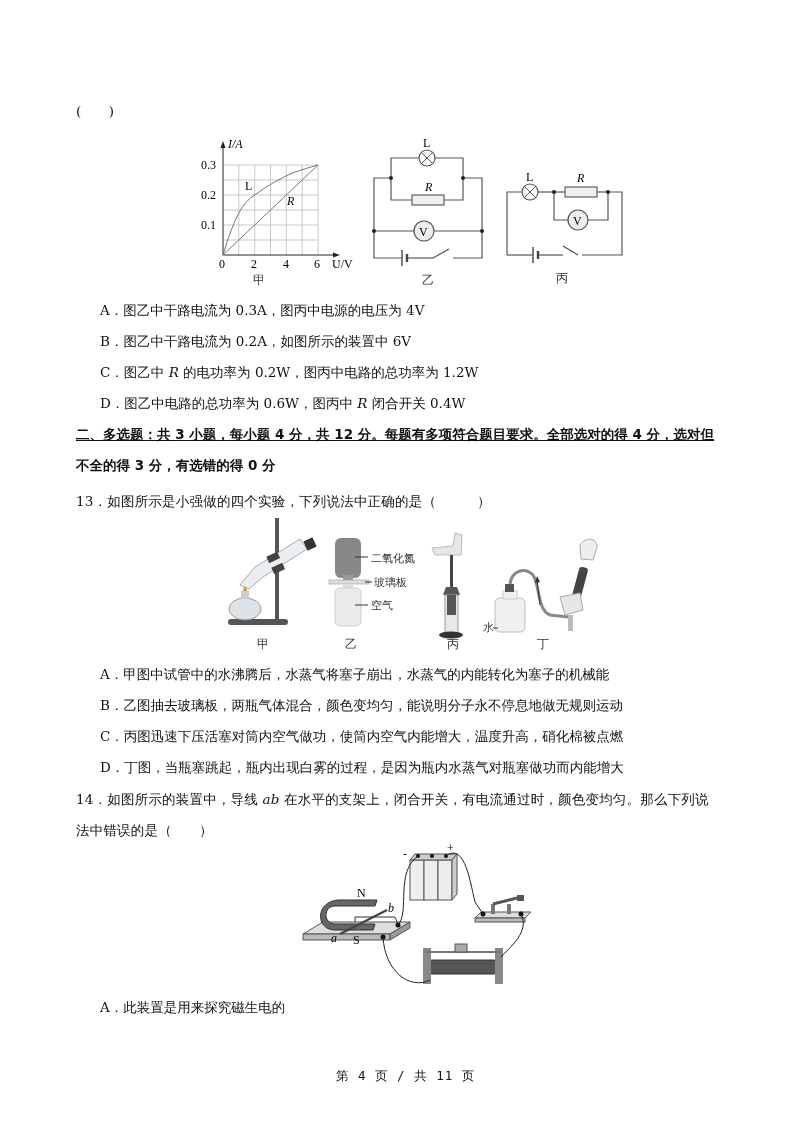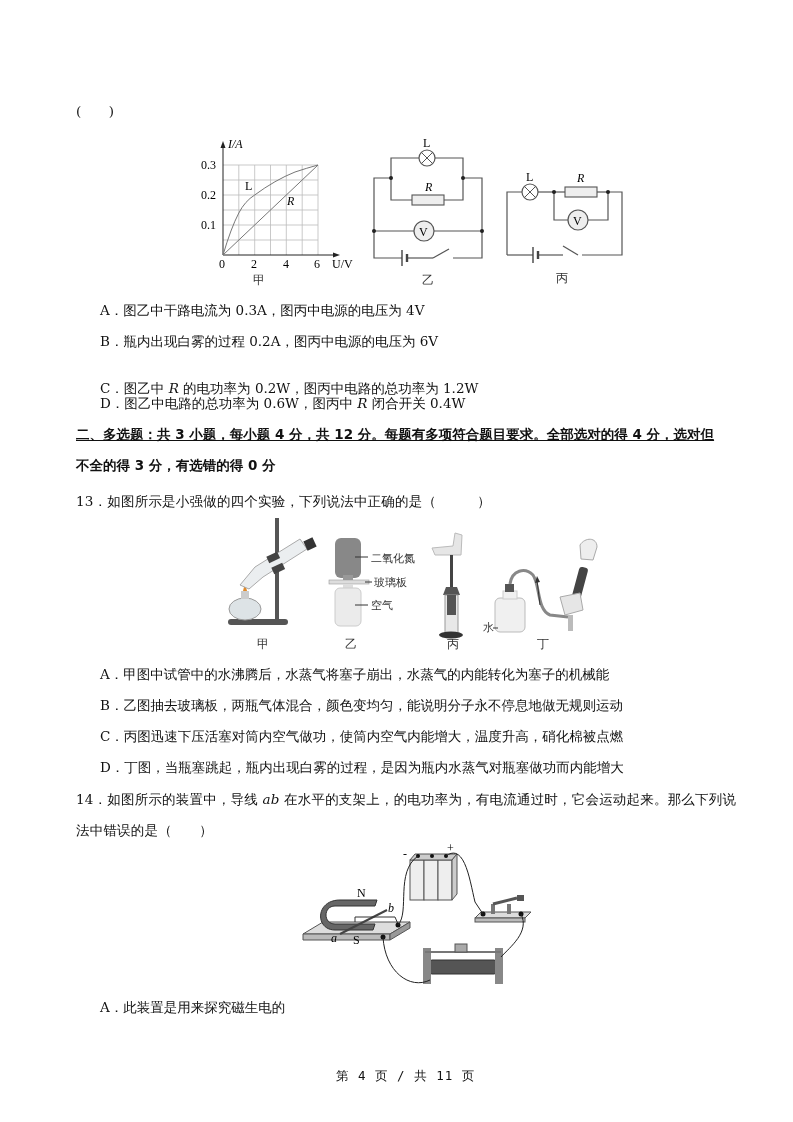--- a/index.html
+++ b/index.html
@@ -124,23 +124,23 @@
   <text x="78" y="65" font-size="12">V</text>
   <circle cx="59" cy="32" r="2" fill="#222"></circle>
     <circle cx="113" cy="32" r="2" fill="#222"></circle>
   <text x="61" y="122" font-size="12" fill="#333">丙</text>
 </svg>
 
 <div class="abs opt" style="left:100px;top:301px;">
   <span>A．</span><span>图乙中干路电流为 0.3A，图丙中电源的电压为 4V</span>
 </div>
 <div class="abs opt" style="left:100px;top:332px;">
-  <span>B．</span><span>瓶内出现白雾的过程 0.2A，图丙中电源的电压为 6V</span>
-</div>
-<div class="abs opt" style="left:100px;top:379px;">
+  <span>B．</span><span>图乙中干路电流为 0.2A，如图所示的装置中 6V</span>
+</div>
+<div class="abs opt" style="left:100px;top:363px;">
   <span>C．</span><span>图乙中 </span><span class="it">R</span><span> 的电功率为 0.2W，图丙中电路的总功率为 1.2W</span>
 </div>
 <div class="abs opt" style="left:100px;top:394px;">
   <span>D．</span><span>图乙中电路的总功率为 0.6W，图丙中 </span><span class="it">R</span><span> 闭合开关 0.4W</span>
 </div>
 
 <div class="abs bold" style="left:76px;top:426px;text-decoration:underline;">二、多选题：共 3 小题，每小题 4 分，共 12 分。每题有多项符合题目要求。全部选对的得 4 分，选对但</div>
 <div class="abs bold" style="left:76px;top:457px;">不全的得 3 分，有选错的得 0 分</div>
 
 <div class="abs txt" style="left:76px;top:492px;text-align:right;">13．如图所示是小强做的四个实验，下列说法中正确的是（　　　）</div>
@@ -209,21 +209,21 @@
   <span>B．</span><span>乙图抽去玻璃板，两瓶气体混合，颜色变均匀，能说明分子永不停息地做无规则运动</span>
 </div>
 <div class="abs opt" style="left:100px;top:727px;">
   <span>C．</span><span>丙图迅速下压活塞对筒内空气做功，使筒内空气内能增大，温度升高，硝化棉被点燃</span>
 </div>
 <div class="abs opt" style="left:100px;top:758px;">
   <span>D．</span><span>丁图，当瓶塞跳起，瓶内出现白雾的过程，是因为瓶内水蒸气对瓶塞做功而内能增大</span>
 </div>
 
 <div class="abs txt" style="left:76px;top:790px;">
-  <span>14．如图所示的装置中，导线 </span><span class="it">ab</span><span> 在水平的支架上，的电功率为，有电流通过时，它会运动起来。那么下列说</span>
+  <span>14．如图所示的装置中，导线 </span><span class="it">ab</span><span> 在水平的支架上，闭合开关，有电流通过时，颜色变均匀。那么下列说</span>
 </div>
 <div class="abs txt" style="left:76px;top:821px;">法中错误的是（　　）</div>
 
 <svg class="abs" style="left:295px;top:842px;" width="260" height="155">
 
   <polygon points="8,92 95,92 115,80 28,80" fill="#ddd" stroke="#555"></polygon>
   <polygon points="8,92 95,92 95,98 8,98" fill="#bbb" stroke="#555"></polygon>
   <polygon points="95,98 115,86 115,80 95,92" fill="#999" stroke="#555"></polygon>
 
   <path d="M45,58 L82,58 L80,64 L40,64 C28,64 28,82 40,82 L80,82 L78,88 L40,88 C20,88 20,58 45,58 Z" fill="#666" stroke="#333"></path>

